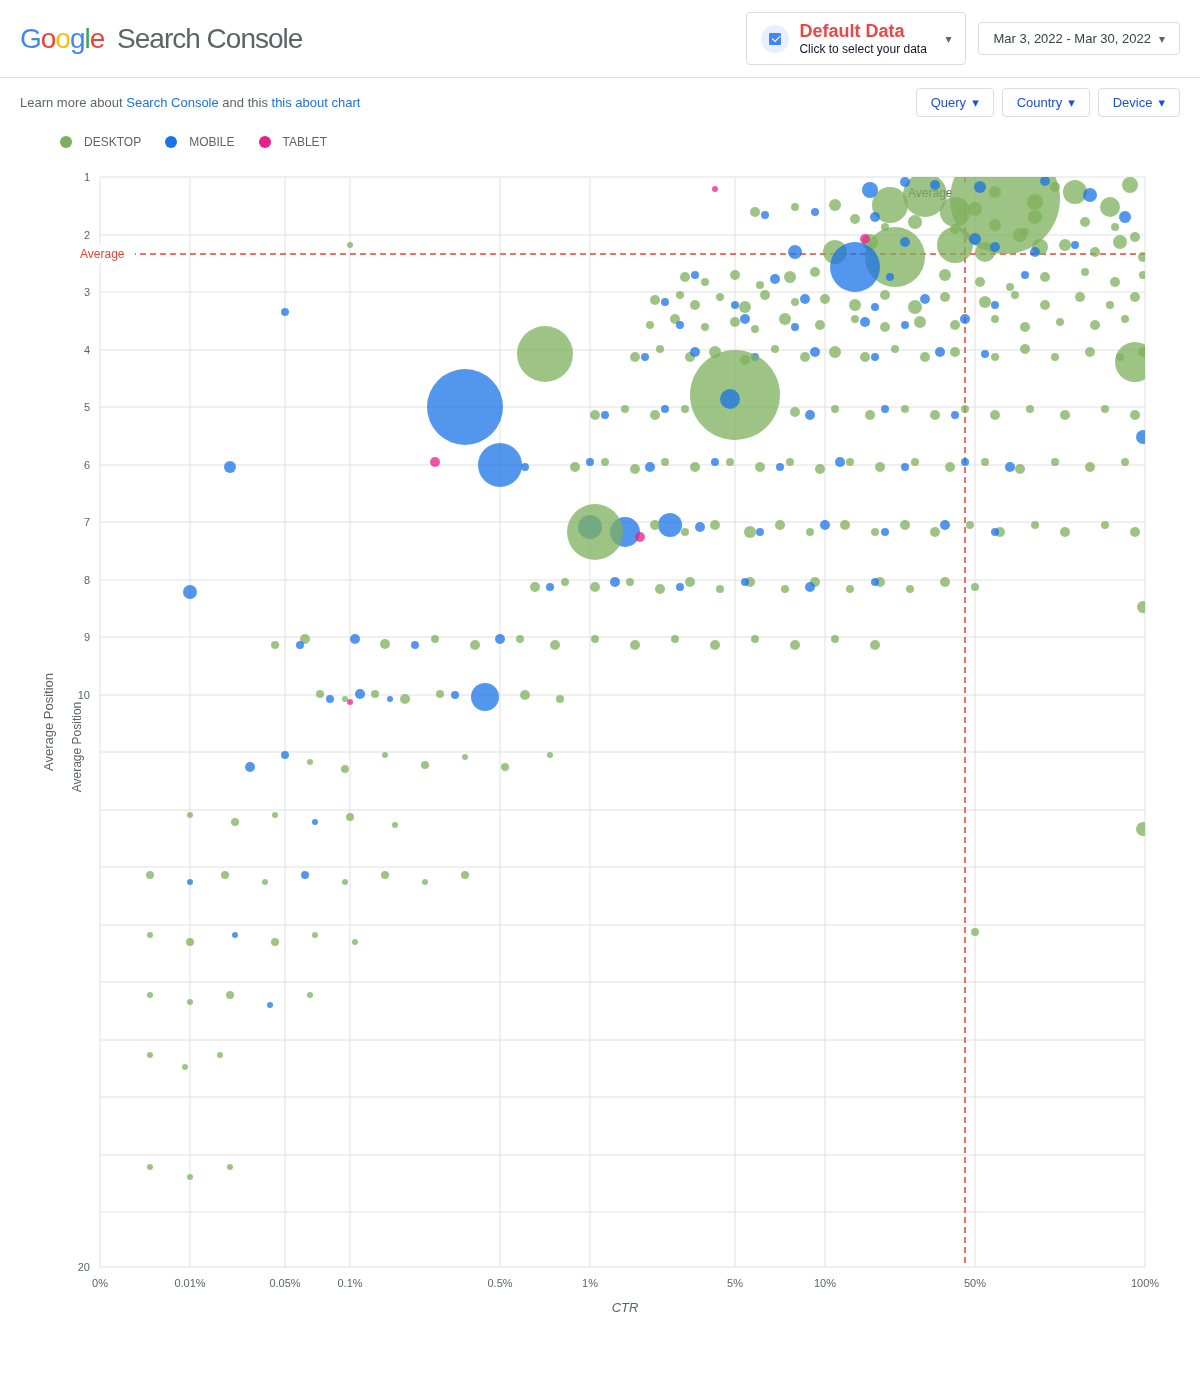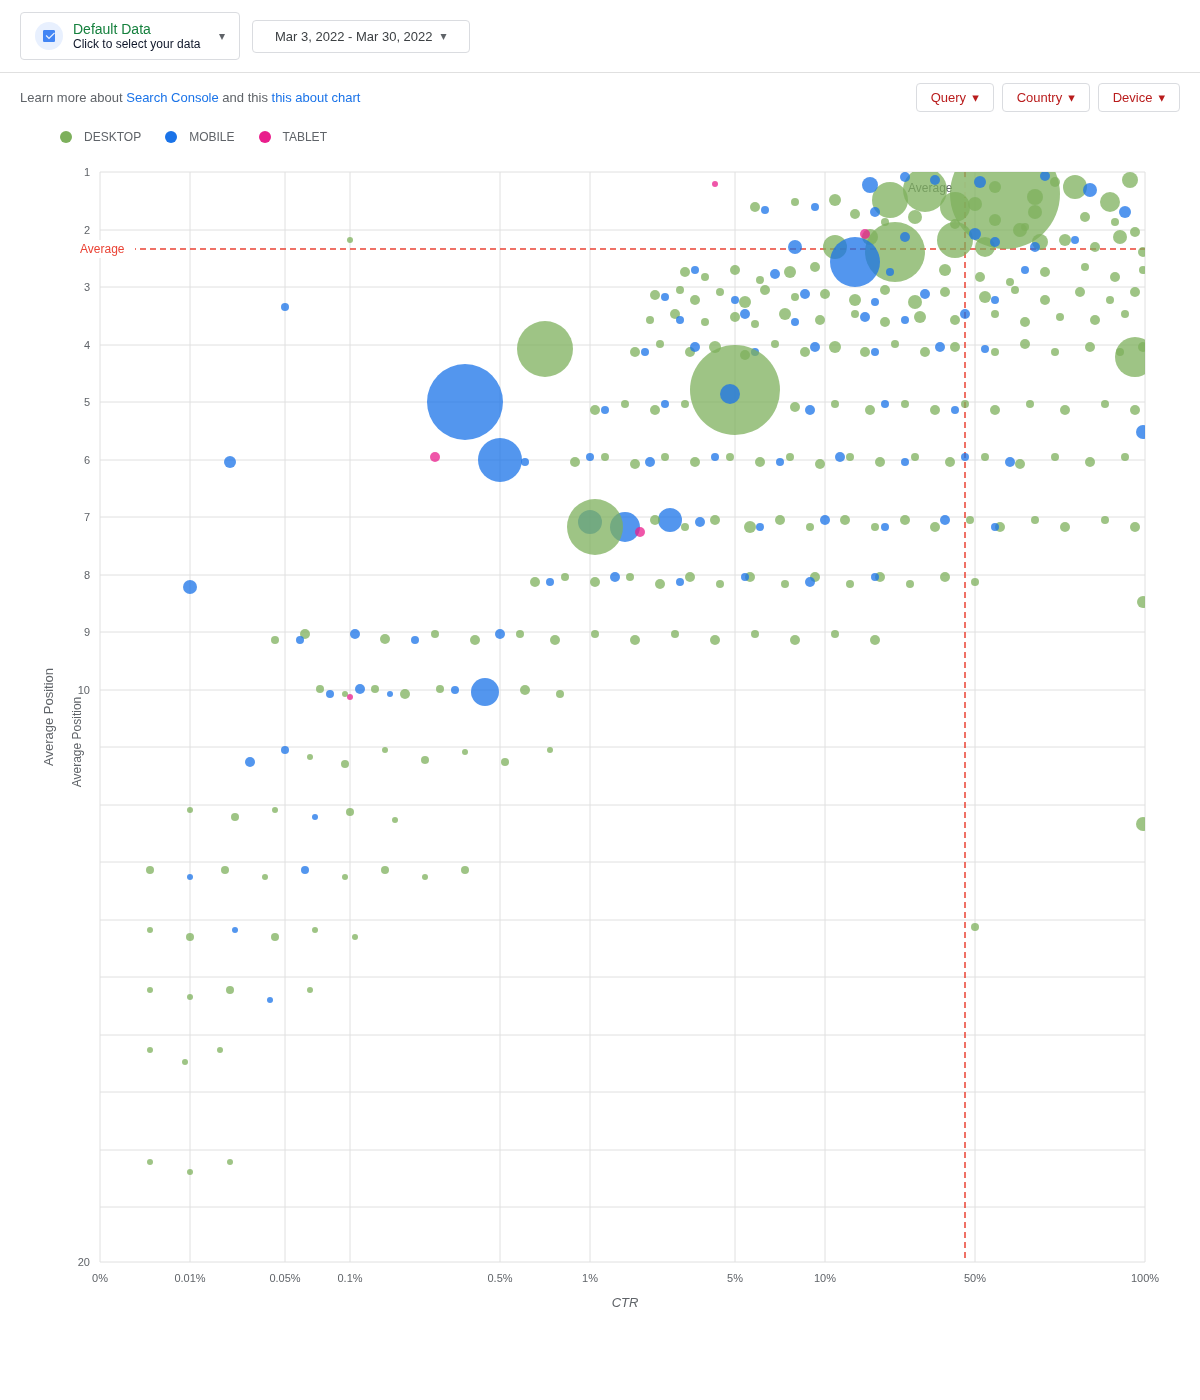--- a/index.html
+++ b/index.html
@@ -6,33 +6,33 @@
     body { font-family: Arial, sans-serif; background: #fff; width: 1200px; min-height: 1400px; overflow-x: hidden; }
     
     
     .header { display: flex; align-items: center; justify-content: space-between; padding: 12px 20px; border-bottom: 1px solid #e0e0e0; }
     .logo { display: flex; align-items: center; gap: 8px; }
     
     .header-controls { display: flex; align-items: center; gap: 12px; }
     .data-selector { display: flex; align-items: center; border: 1px solid #dadce0; border-radius: 4px; padding: 8px 14px; cursor: pointer; gap: 10px; min-width: 220px; }
     .data-selector-icon { width: 28px; height: 28px; background: #e8f0fe; border-radius: 50%; display: flex; align-items: center; justify-content: center; color: #4285f4; font-size: 14px; }
     .data-selector-text { flex: 1; }
-    .data-selector-title { font-size: 14px; color: #15803d; font-weight: 400; }
+    .data-selector-title { font-size: 18px; color: #ef4444; font-weight: 700; }
     .data-selector-sub { font-size: 12px; color: #0f172a; }
     .dropdown-arrow { color: #5f6368; font-size: 12px; }
     
-    .date-selector { display: flex; align-items: center; border: 1px solid #dadce0; border-radius: 4px; padding: 8px 22px; cursor: pointer; gap: 8px; }
+    .date-selector { display: flex; align-items: center; border: 1px solid #dadce0; border-radius: 4px; padding: 8px 14px; cursor: pointer; gap: 8px; }
     .date-selector-text { font-size: 13px; color: #3c4043; }
     
     
     .sub-header { display: flex; align-items: center; justify-content: space-between; padding: 10px 20px; }
     .learn-more { font-size: 13px; color: #5f6368; }
     .learn-more a { color: #1a73e8; text-decoration: none; }
     .filter-controls { display: flex; gap: 8px; }
-    .filter-btn { display: flex; align-items: center; border: 1px solid #dadce0; border-radius: 4px; padding: 6px 14px; cursor: pointer; gap: 6px; font-size: 13px; color: #b91c1c; background: #fff; }
+    .filter-btn { display: flex; align-items: center; border: 1px solid #dadce0; border-radius: 4px; padding: 6px 14px; cursor: pointer; gap: 6px; font-size: 13px; color: #1d4ed8; background: #fff; }
     
     
     .legend { display: flex; align-items: center; gap: 24px; padding: 8px 60px; }
     .legend-item { display: flex; align-items: center; gap: 12px; font-size: 12px; color: #5f6368; font-weight: 500; }
     .legend-dot { width: 12px; height: 12px; border-radius: 50%; }
     
     
     .chart-container { position: relative; margin: 0 20px; height: 1180px; }
     
     
@@ -43,20 +43,26 @@
     .bubble-desktop { fill: #7db05c; fill-opacity: 0.75; }
     .bubble-mobile { fill: #1a73e8; fill-opacity: 0.75; }
     .bubble-tablet { fill: #e91e8c; fill-opacity: 0.75; }
     
     .axis-text { font-size: 11px; fill: #5f6368; }
   </style>
 </head>
 <body>
 
 <div class="header">
+  <div class="logo">
+    <span style="font-size:28px; font-weight:400; letter-spacing:-1px;">
+      <span style="color:#4285f4;">G</span><span style="color:#ea4335;">o</span><span style="color:#fbbc04;">o</span><span style="color:#4285f4;">g</span><span style="color:#34a853;">l</span><span style="color:#ea4335;">e</span>
+      <span style="color:#5f6368; font-weight:300; margin-left:6px;">Search Console</span>
+    </span>
+  </div>
 
   <div class="header-controls">
     <div class="data-selector">
       <div class="data-selector-icon">
         <svg width="16" height="16" viewBox="0 0 24 24" fill="#4285f4">
             <path d="M19 3H5c-1.1 0-2 .9-2 2v14c0 1.1.9 2 2 2h14c1.1 0 2-.9 2-2V5c0-1.1-.9-2-2-2zm-7 14l-5-5 1.41-1.41L12 14.17l7.59-7.59L21 8l-9 9z"></path>
           </svg>
       </div>
       <div class="data-selector-text">
         <div class="data-selector-title">Default Data</div>

